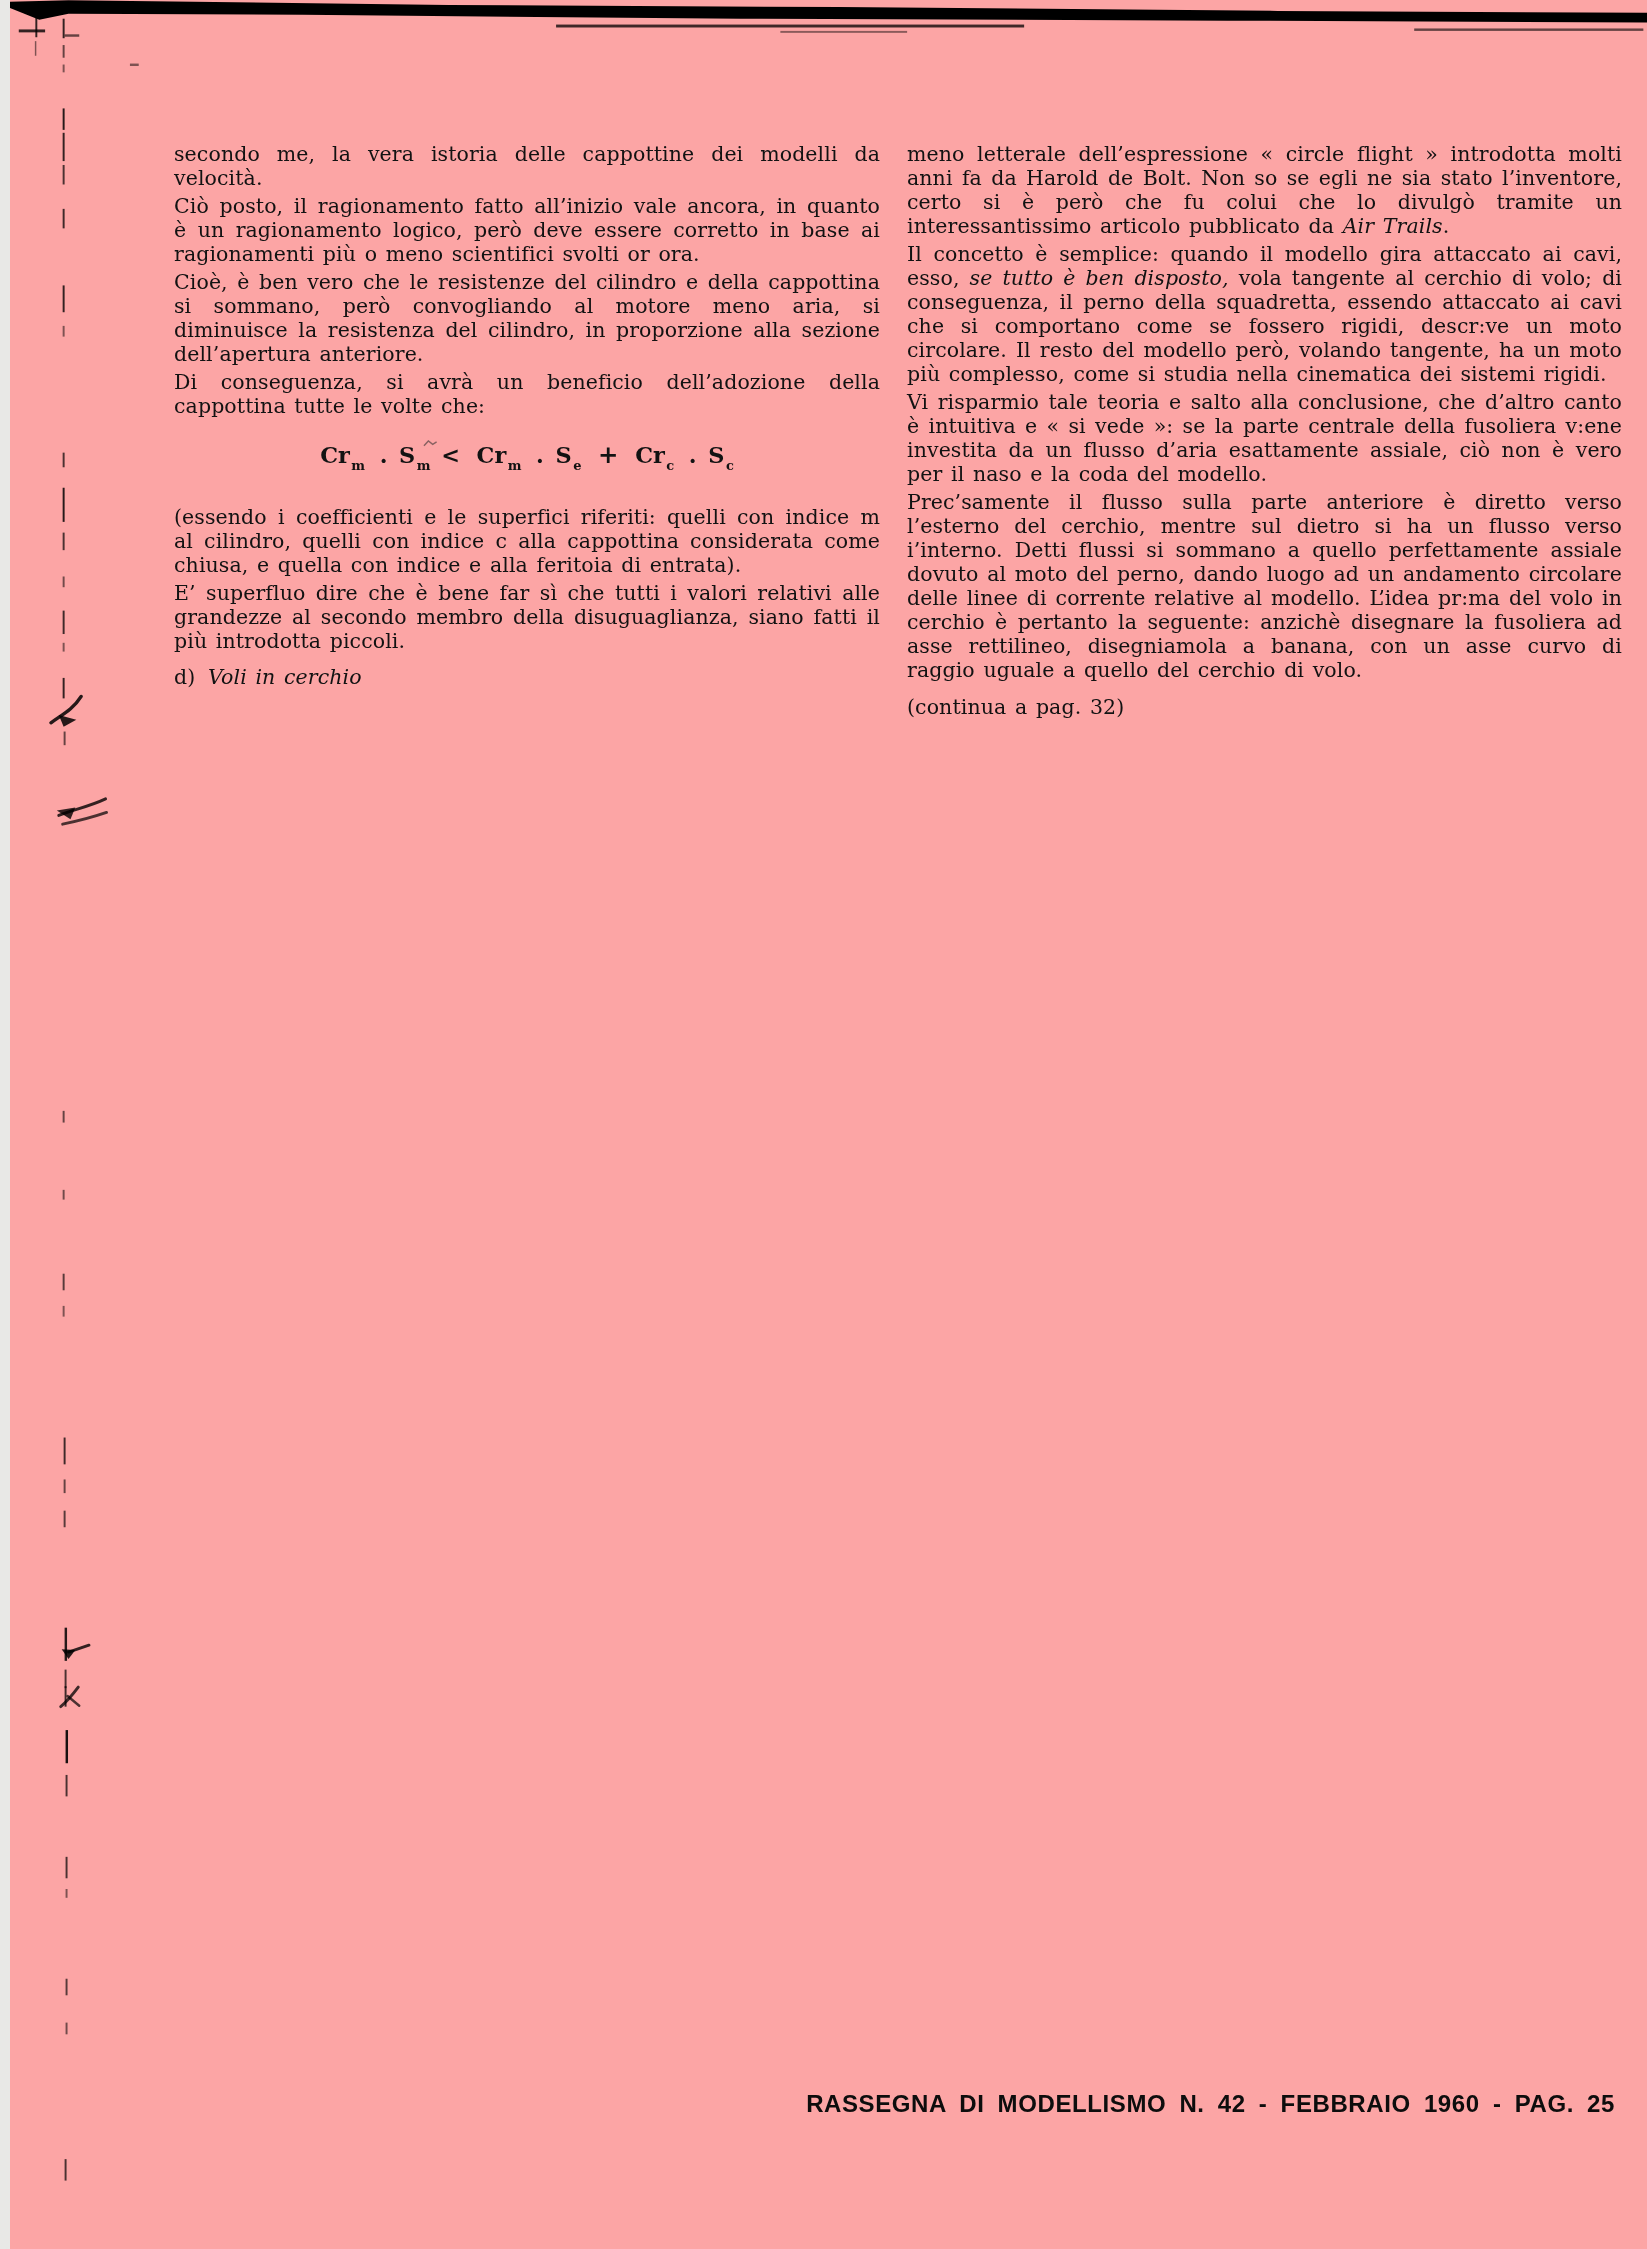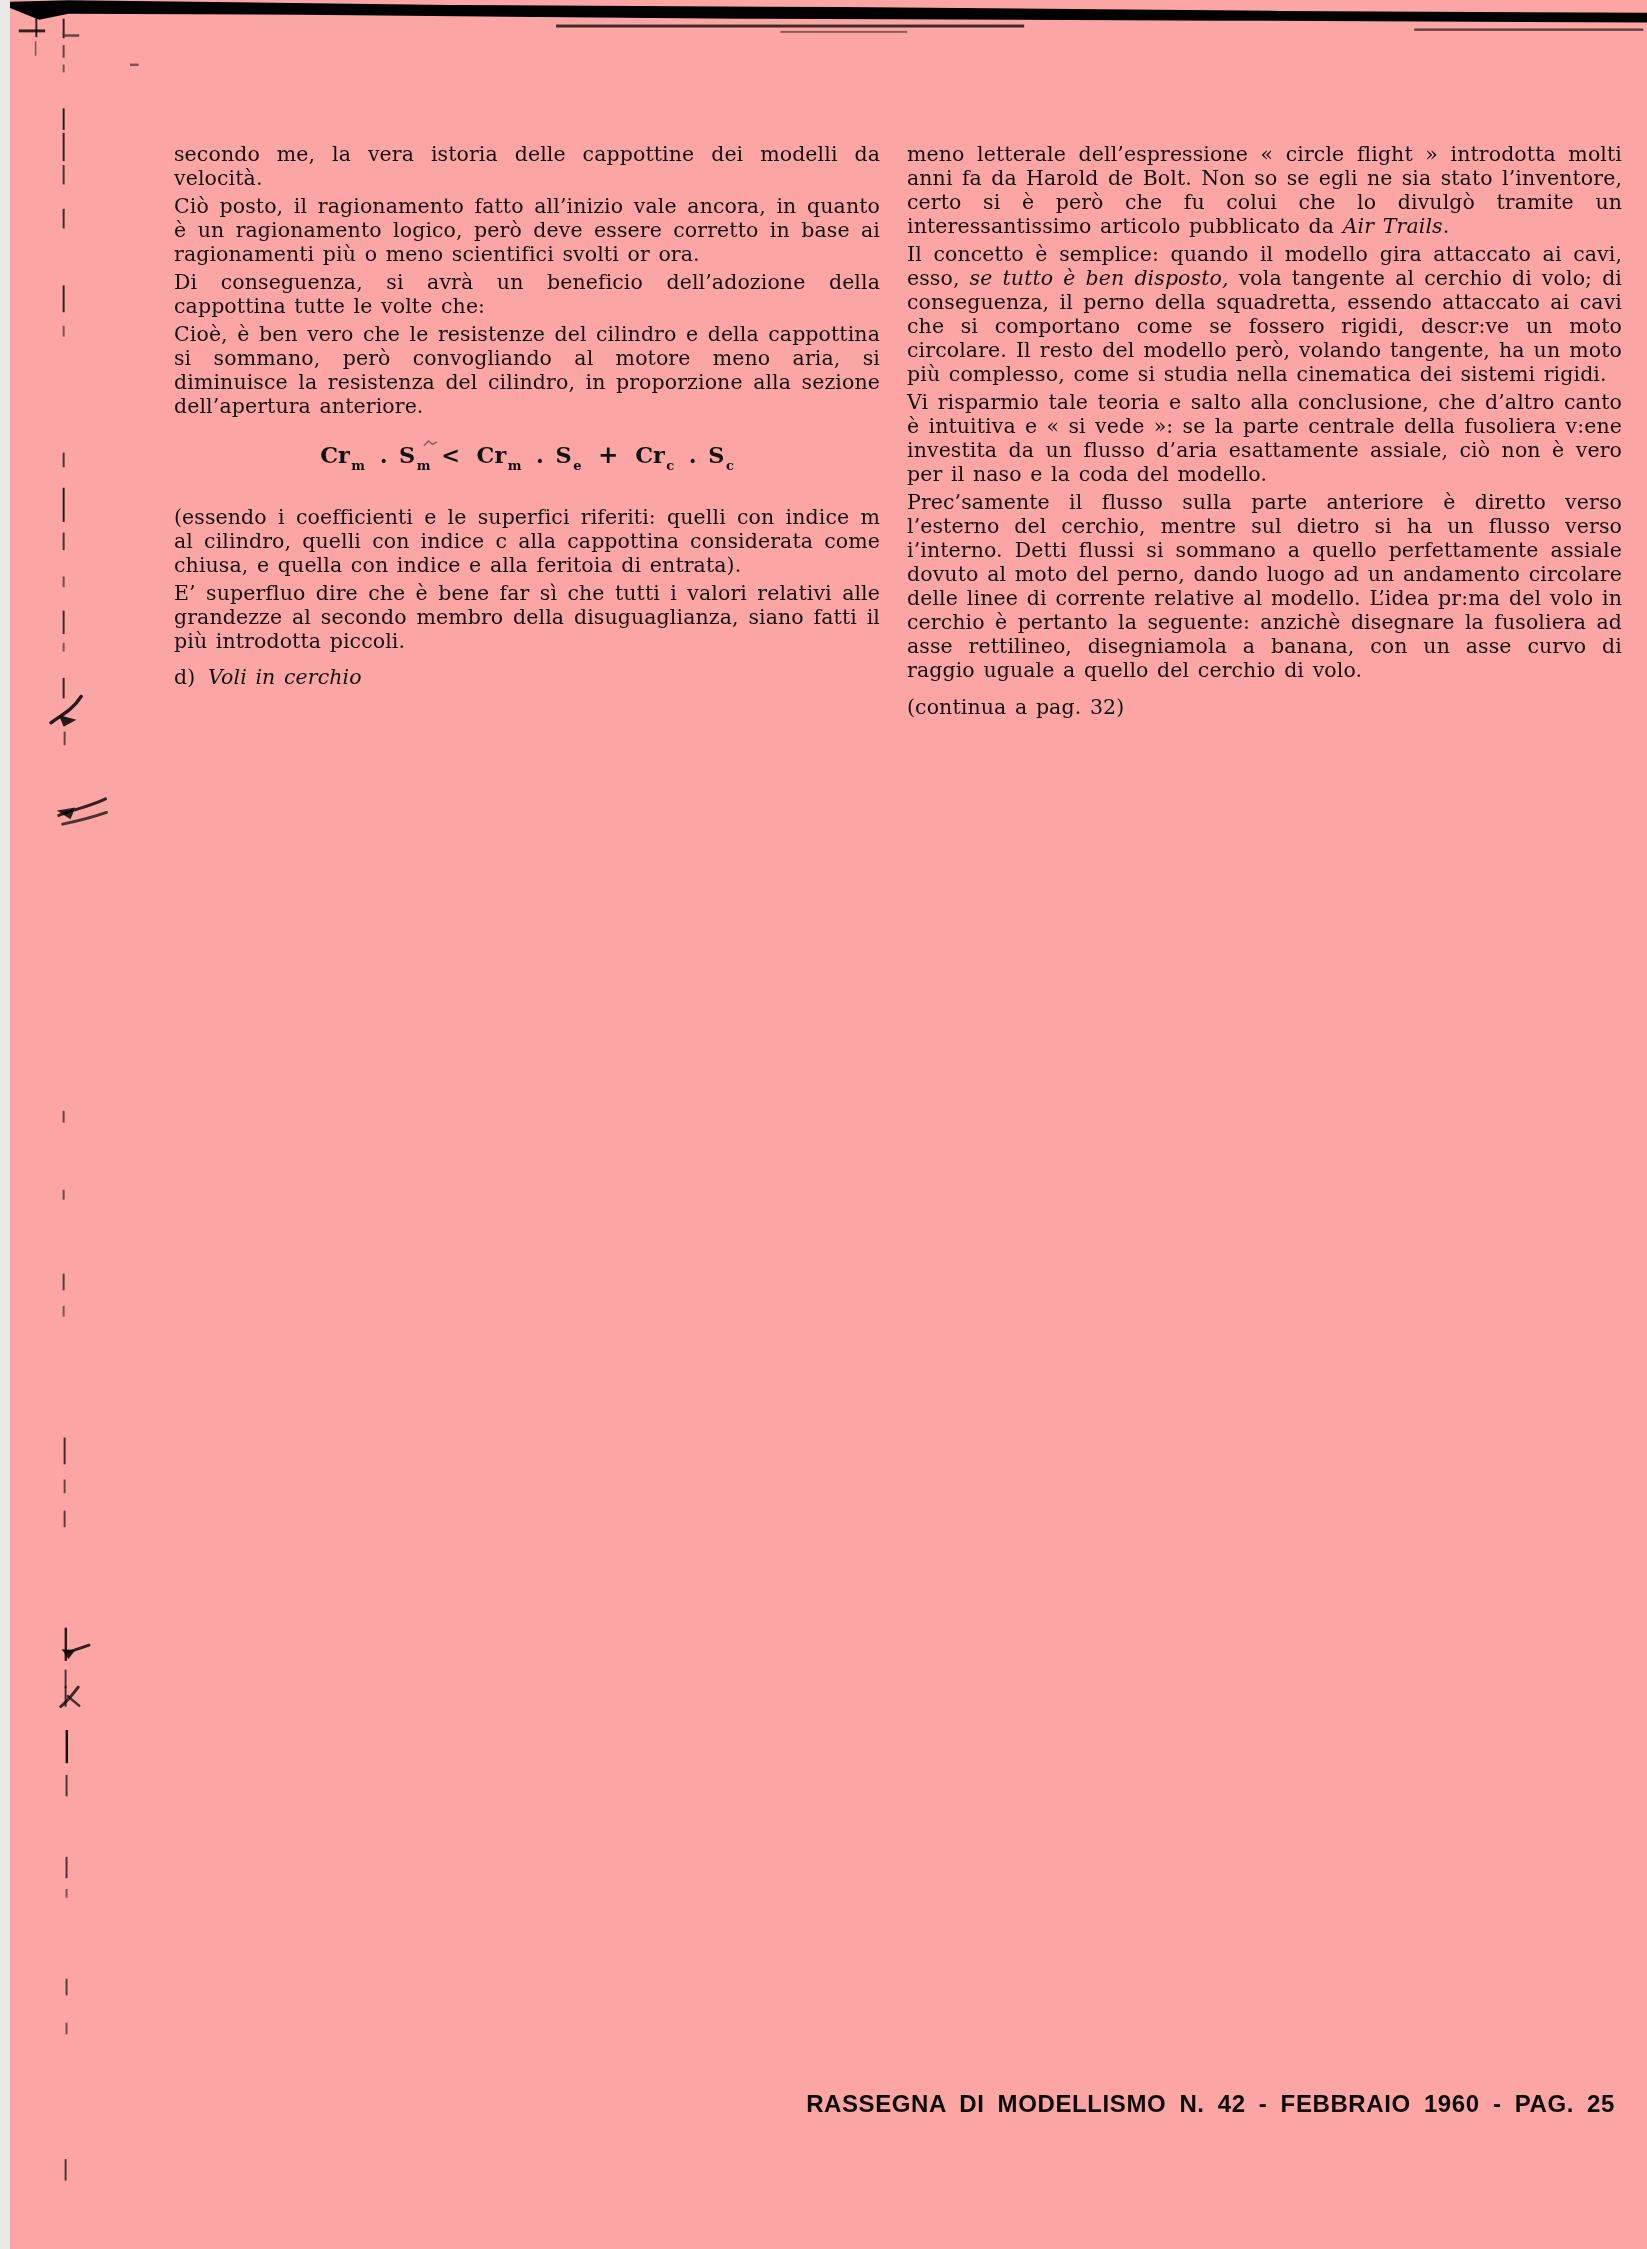--- a/index.html
+++ b/index.html
@@ -119,22 +119,22 @@
       <path d="M162,3374 L120,3388" stroke-width="6" opacity="0.8"></path>
       <path d="M106,3382 l28,2 -14,18 z" fill="#000" stroke="none" opacity="0.85"></path>
       <path d="M140,3460 C128,3476 116,3490 104,3500" stroke-width="6" opacity="0.75"></path>
       <path d="M118,3478 L142,3498" stroke-width="5" opacity="0.7"></path>
     </g>
   </svg>
 
   <section class="col col-left">
     <p>secondo me, la vera istoria delle cappottine dei modelli da velocità.</p>
     <p>Ciò posto, il ragionamento fatto all’inizio vale ancora, in quanto è un ragionamento logico, però deve essere corretto in base ai ragionamenti più o meno scientifici svolti or ora.</p>
+    <p>Cioè, è ben vero che le resistenze del cilindro e della cappottina si sommano, però convogliando al motore meno aria, si diminuisce la resistenza del cilindro, in proporzione alla sezione dell’apertura anteriore.</p>
     <p>Di conseguenza, si avrà un beneficio dell’adozione della cappottina tutte le volte che:</p>
-    <p>Cioè, è ben vero che le resistenze del cilindro e della cappottina si sommano, però convogliando al motore meno aria, si diminuisce la resistenza del cilindro, in proporzione alla sezione dell’apertura anteriore.</p>
 
     <div class="formula">
       <span><span>Cr</span><sub>m</sub></span><span class="f-dot">.</span><span><span>S</span><sub>m</sub></span><span class="f-supmark"><svg width="14.6" height="10.7" viewBox="0 0 30 22">
             <path d="M2,16 L11,6 L20,13 L28,8" stroke="#2a2a2a" stroke-width="3" fill="none" opacity="0.55"></path>
           </svg></span><span class="f-op">&lt;</span><span><span>Cr</span><sub>m</sub></span><span class="f-dot">.</span><span><span>S</span><sub>e</sub></span><span class="f-plus">+</span><span><span>Cr</span><sub>c</sub></span><span class="f-dot">.</span><span><span>S</span><sub>c</sub></span>
     </div>
 
     <p>(essendo i coefficienti e le superfici riferiti: quelli con indice m al cilindro, quelli con indice c alla cappottina considerata come chiusa, e quella con indice e alla feritoia di entrata).</p>
     <p>E’ superfluo dire che è bene far sì che tutti i valori relativi alle grandezze al secondo membro della disuguaglianza, siano fatti il più introdotta piccoli.</p>
 

